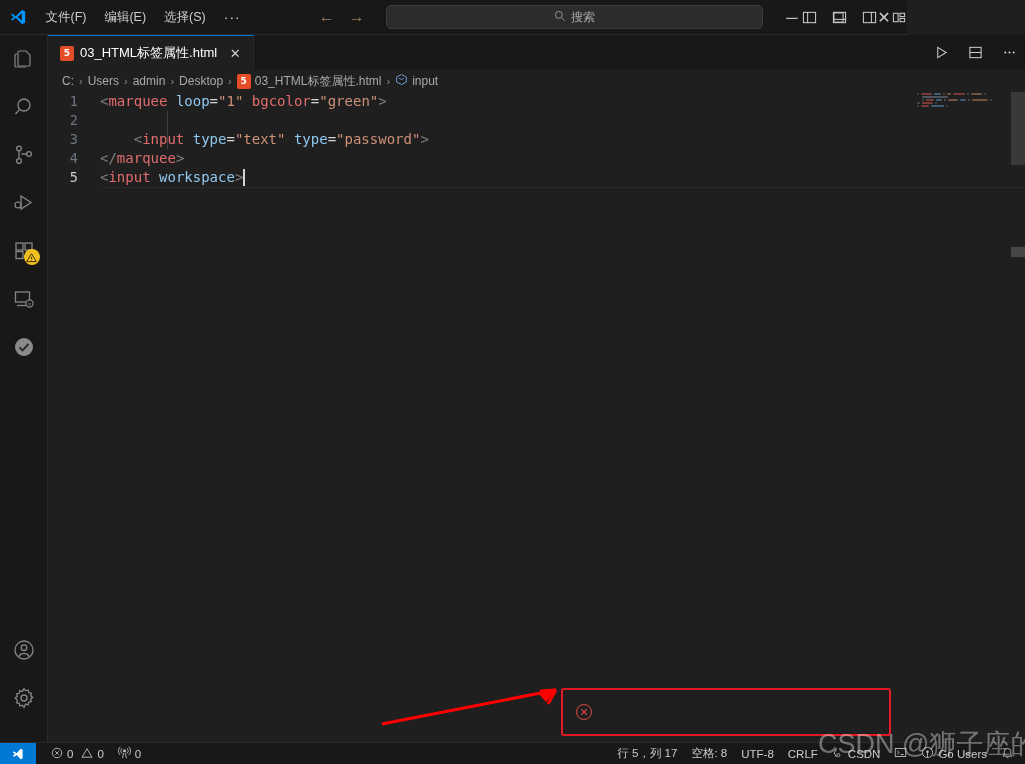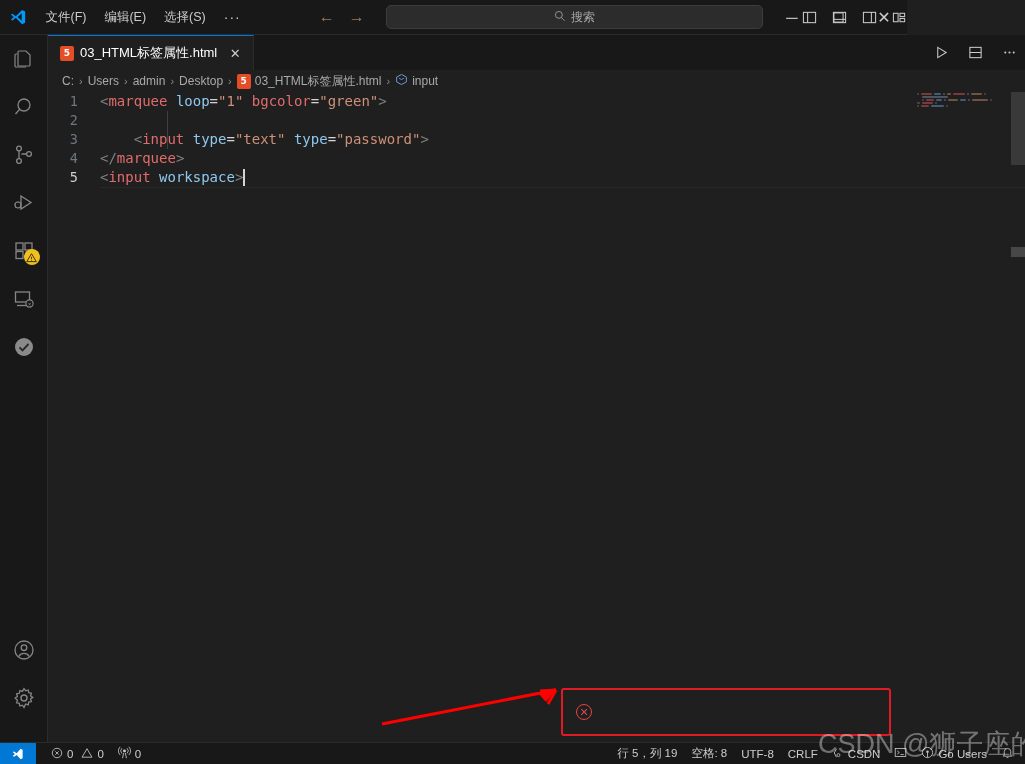--- a/index.html
+++ b/index.html
@@ -438,21 +438,21 @@
       <span>
         <svg width="13" height="13" viewBox="0 0 16 16">
             <circle cx="8" cy="6" r="1.8" fill="#cccccc"></circle>
             <path d="M4.8 2.8a4.6 4.6 0 0 0 0 6.4M11.2 2.8a4.6 4.6 0 0 1 0 6.4M2.6 1a7.6 7.6 0 0 0 0 10M13.4 1a7.6 7.6 0 0 1 0 10M7 8.4 5.6 15M9 8.4 10.4 15" fill="none" stroke="#cccccc" stroke-width="1"></path>
           </svg>
       </span>
       <span>0</span>
     </div>
   </div>
   <div class="sb-right">
-    <div class="sb-item">行 5，列 19</div>
+    <div class="sb-item">行 5，列 17</div>
     <div class="sb-item">空格: 8</div>
     <div class="sb-item">UTF-8</div>
     <div class="sb-item">CRLF</div>
     <div class="sb-item">
       <span>
         <svg width="12" height="12" viewBox="0 0 16 16">
             <path d="M6 2.5 3 8l3 5.5" fill="none" stroke="#cccccc" stroke-width="1.1"></path>
             <circle cx="8.6" cy="10.8" r="2" fill="none" stroke="#cccccc" stroke-width="1"></circle>
           </svg>
       </span>

